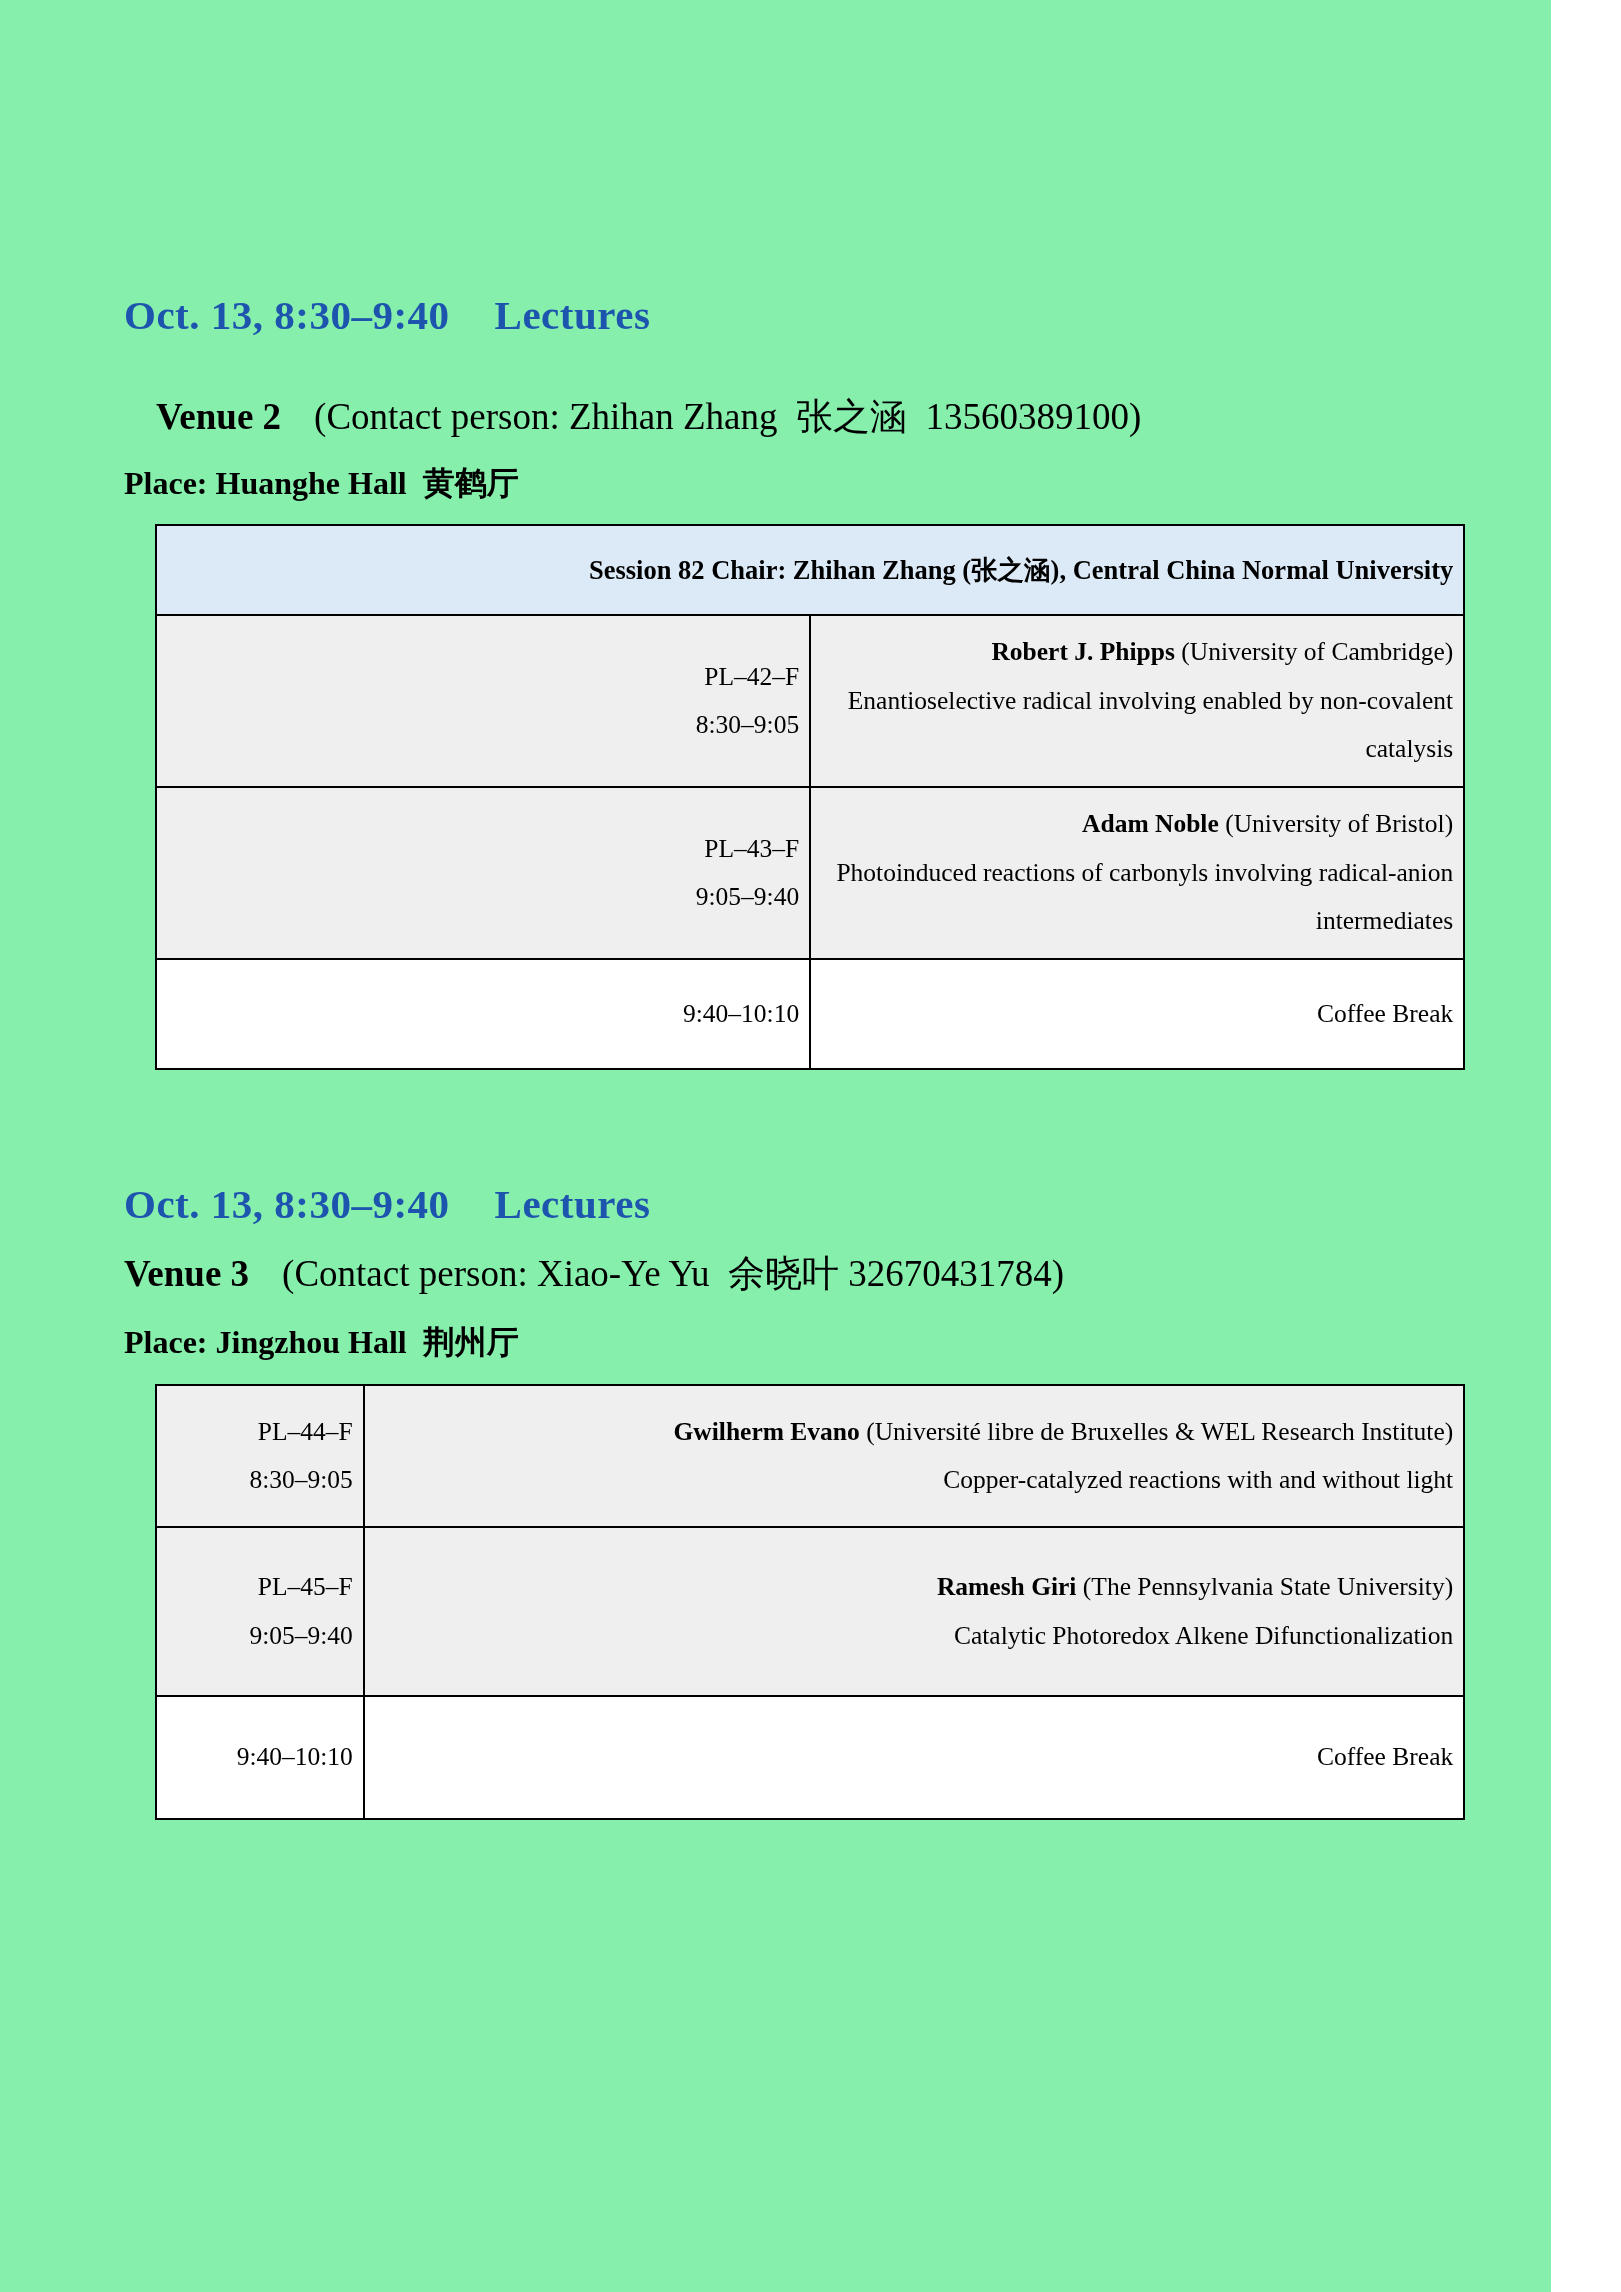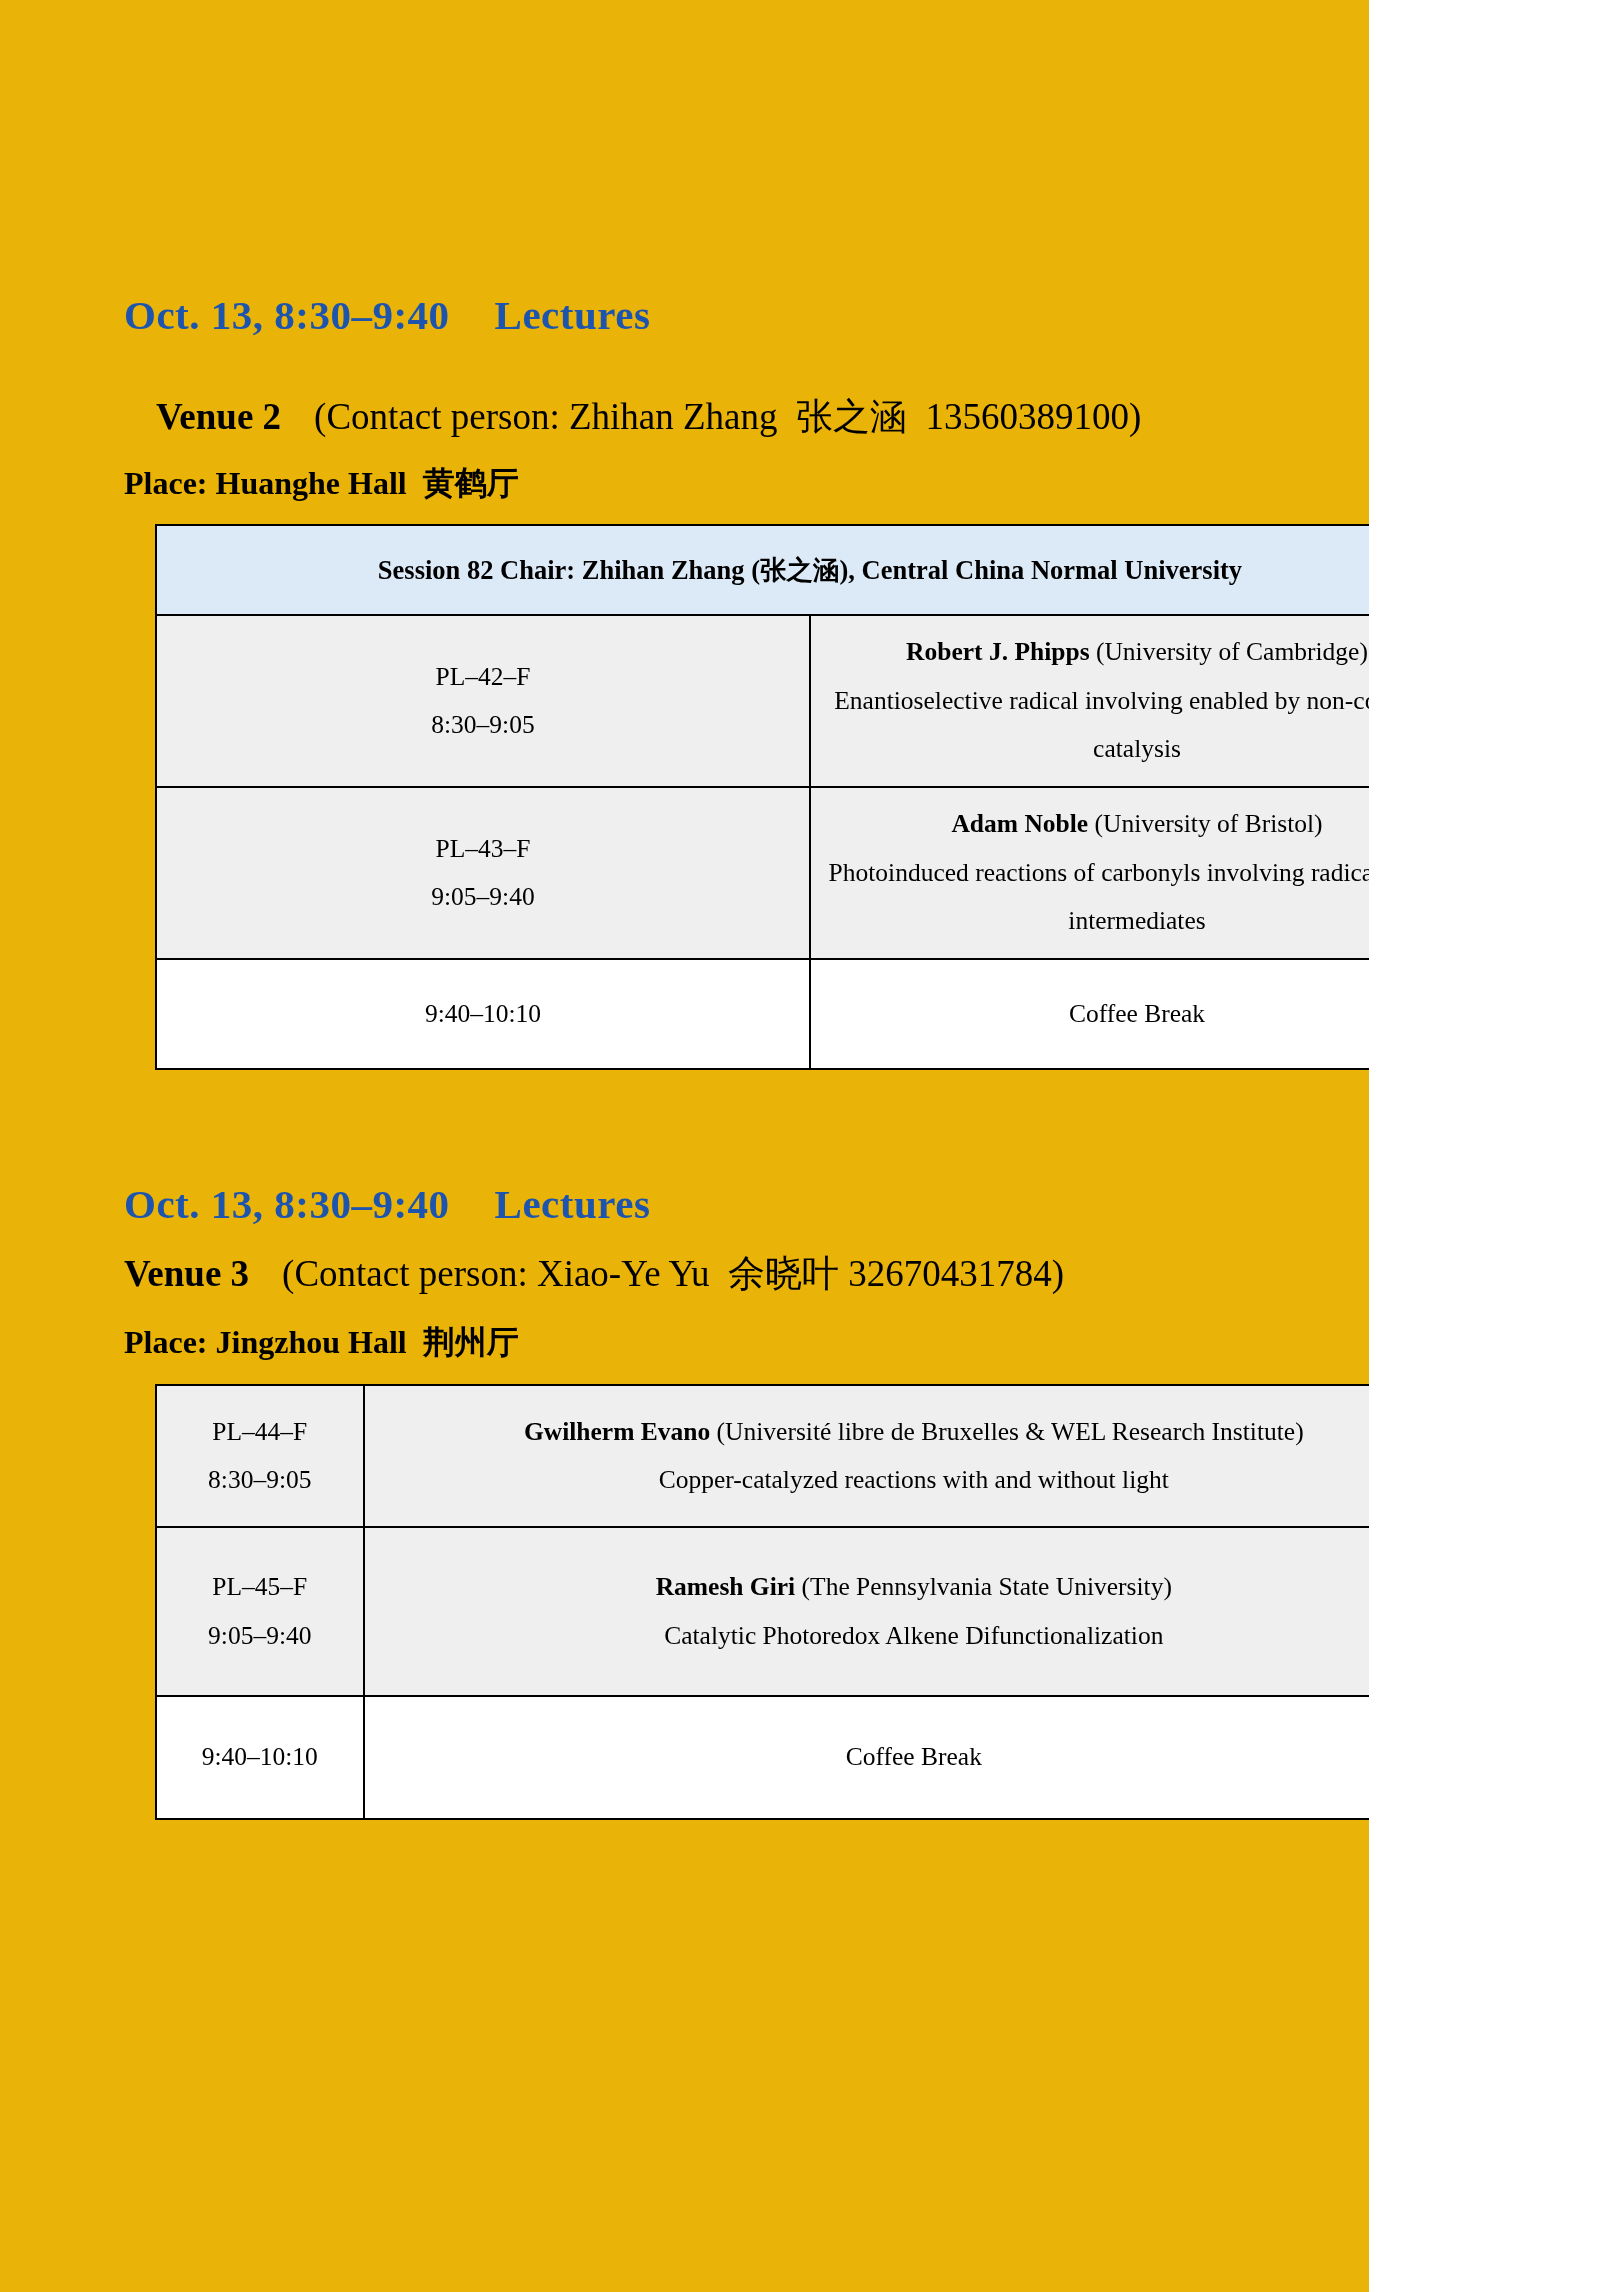--- a/index.html
+++ b/index.html
@@ -1,20 +1,20 @@
 <!DOCTYPE html>
 <html style="--heading-blue: #1d55ae; --table-header-bg: #dce9f6; --row-bg: #efefef; --border: #000000;"><head>
 <meta charset="utf-8">
 <style>
   html,body { margin:0; padding:0; background:#ffffff; }
   .page {
     position: relative;
-    width: 1369px;
+    width: 1551px;
     height: 2293px;
-    background: #eab308;
+    background: #86efac;
     font-family: "Liberation Serif", "DejaVu Serif", serif;
     color: #000;
     overflow: hidden;
   }
   .abs { position: absolute; margin:0; }
   .pre { white-space: pre-wrap; }
 
   
   .heading {
     left: 124px;
@@ -47,21 +47,21 @@
     table-layout: fixed;
     font-size: 25.5px;
     border: 2.9px solid var(--border, #000);
   }
   #tb-0 { top: 524px; }
   #tb-1 { top: 1384px; }
   .session-table td {
     border: solid var(--border, #000);
     border-width: 2.9px 2px;
     vertical-align: middle;
-    text-align: center;
+    text-align: right;
     padding: 3.9px 9.8px;
     line-height: 1.9;
   }
   .head-row td {
     background: var(--table-header-bg, #dce9f6);
     font-weight: bold;
     font-size: 26.5px;
   }
   .talk-row td { background: var(--row-bg, #efefef); }
   .break-row td { background: #ffffff; }

